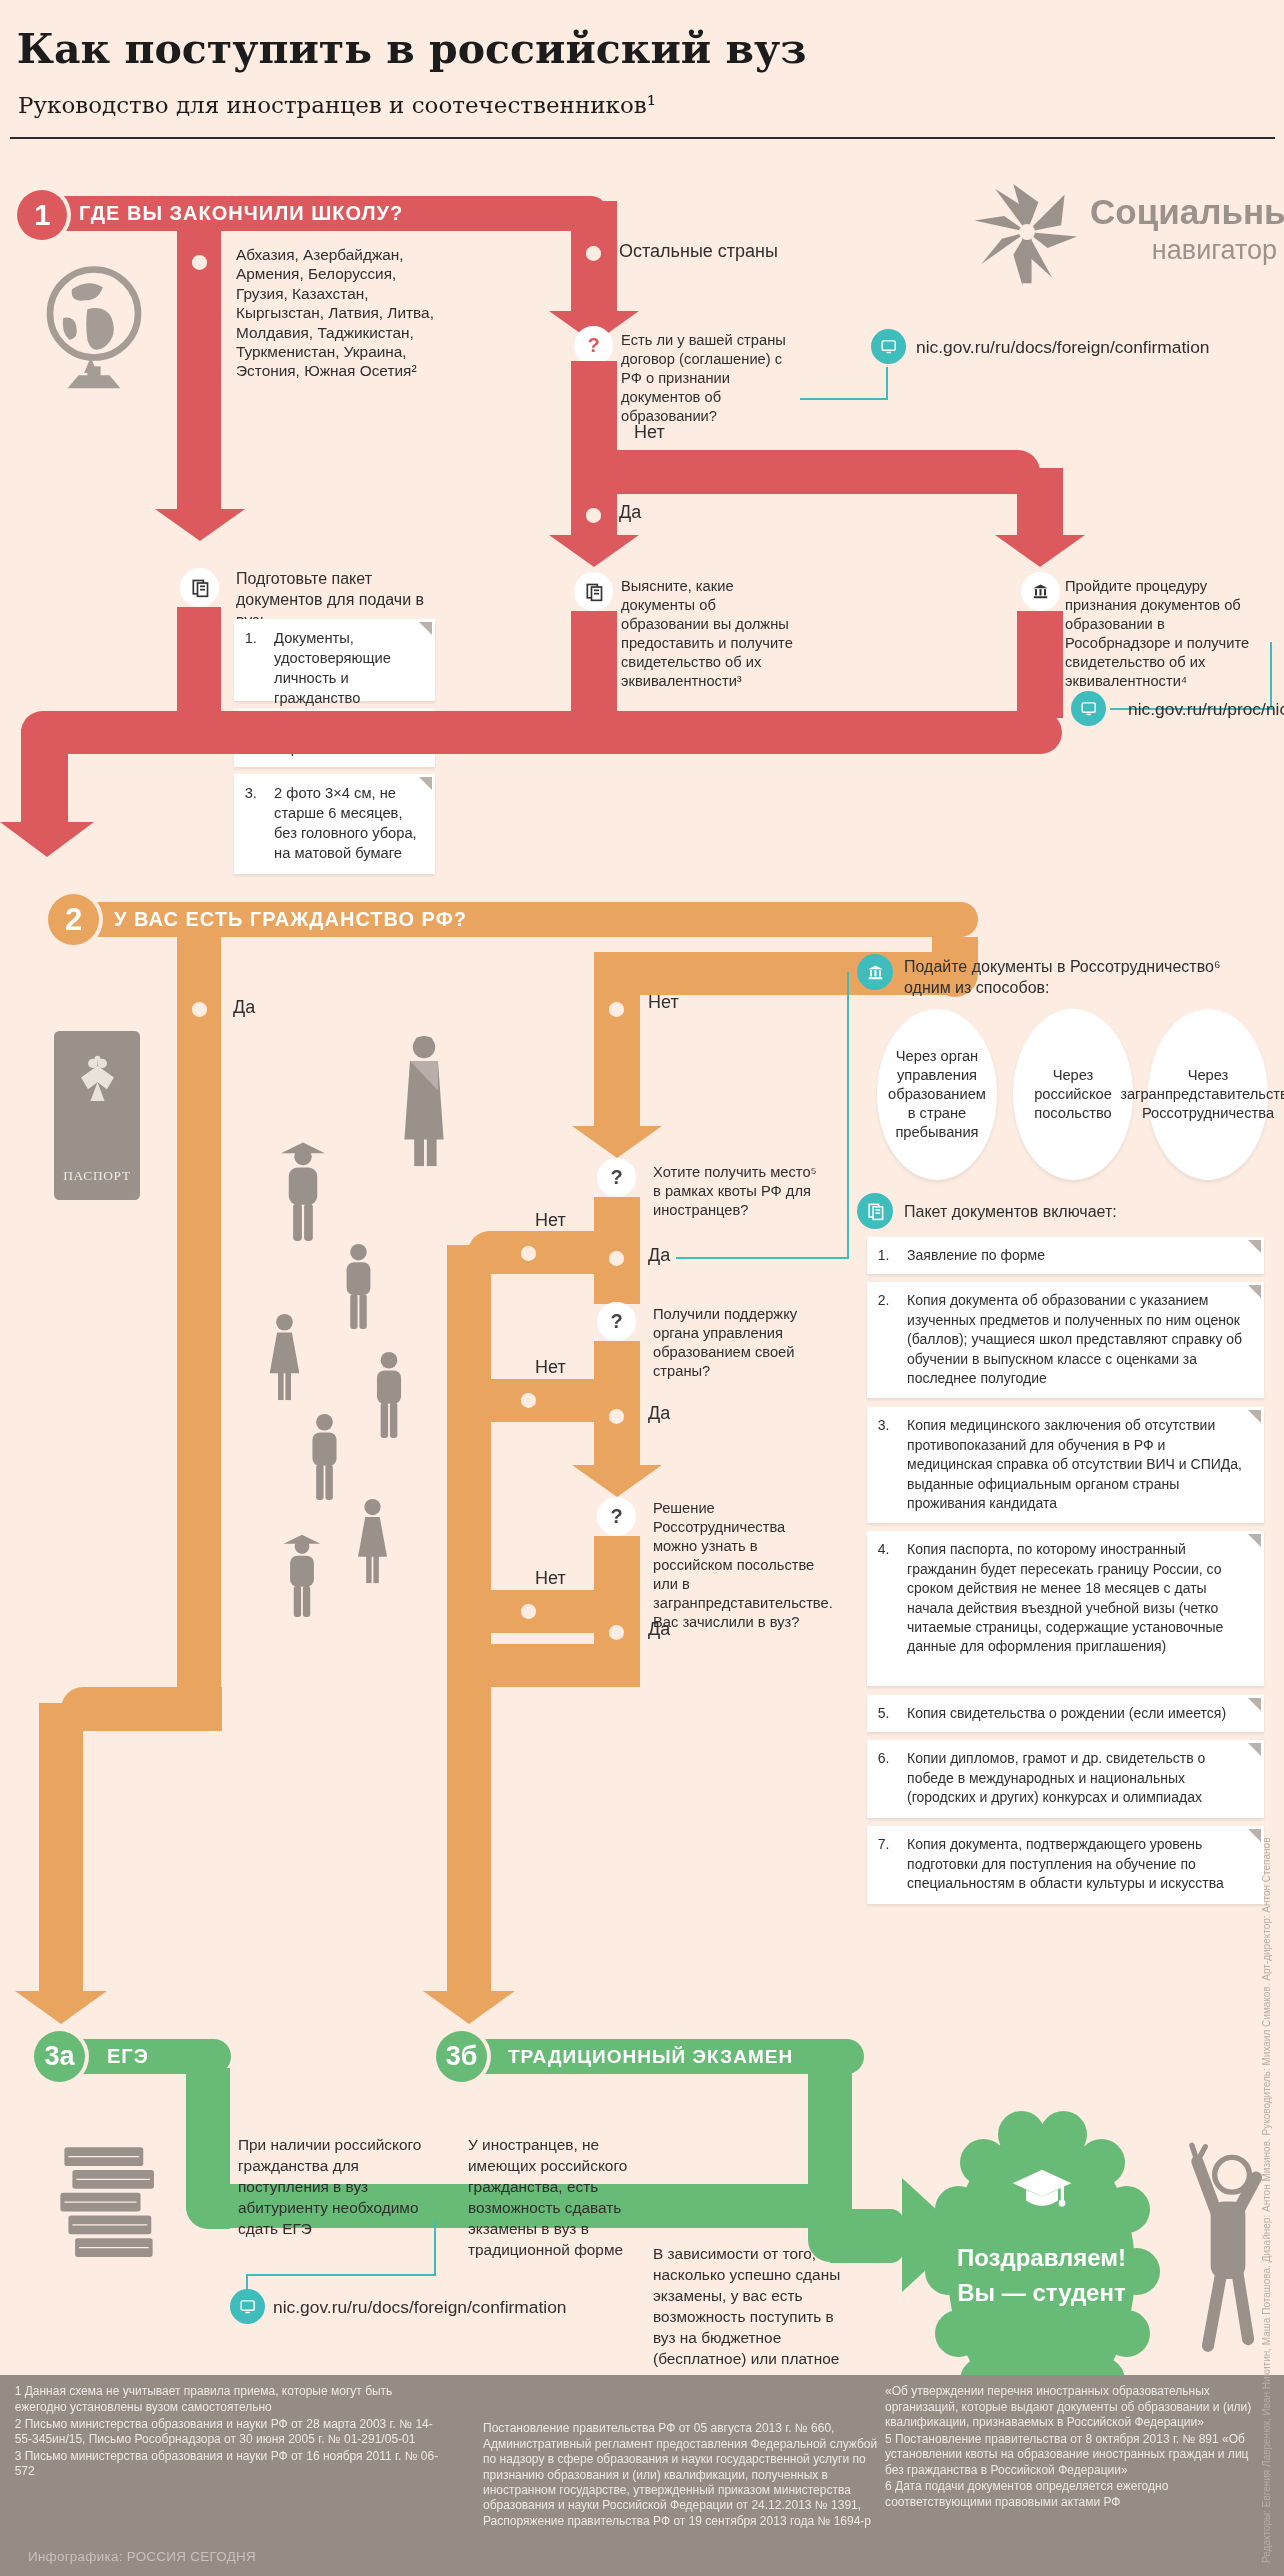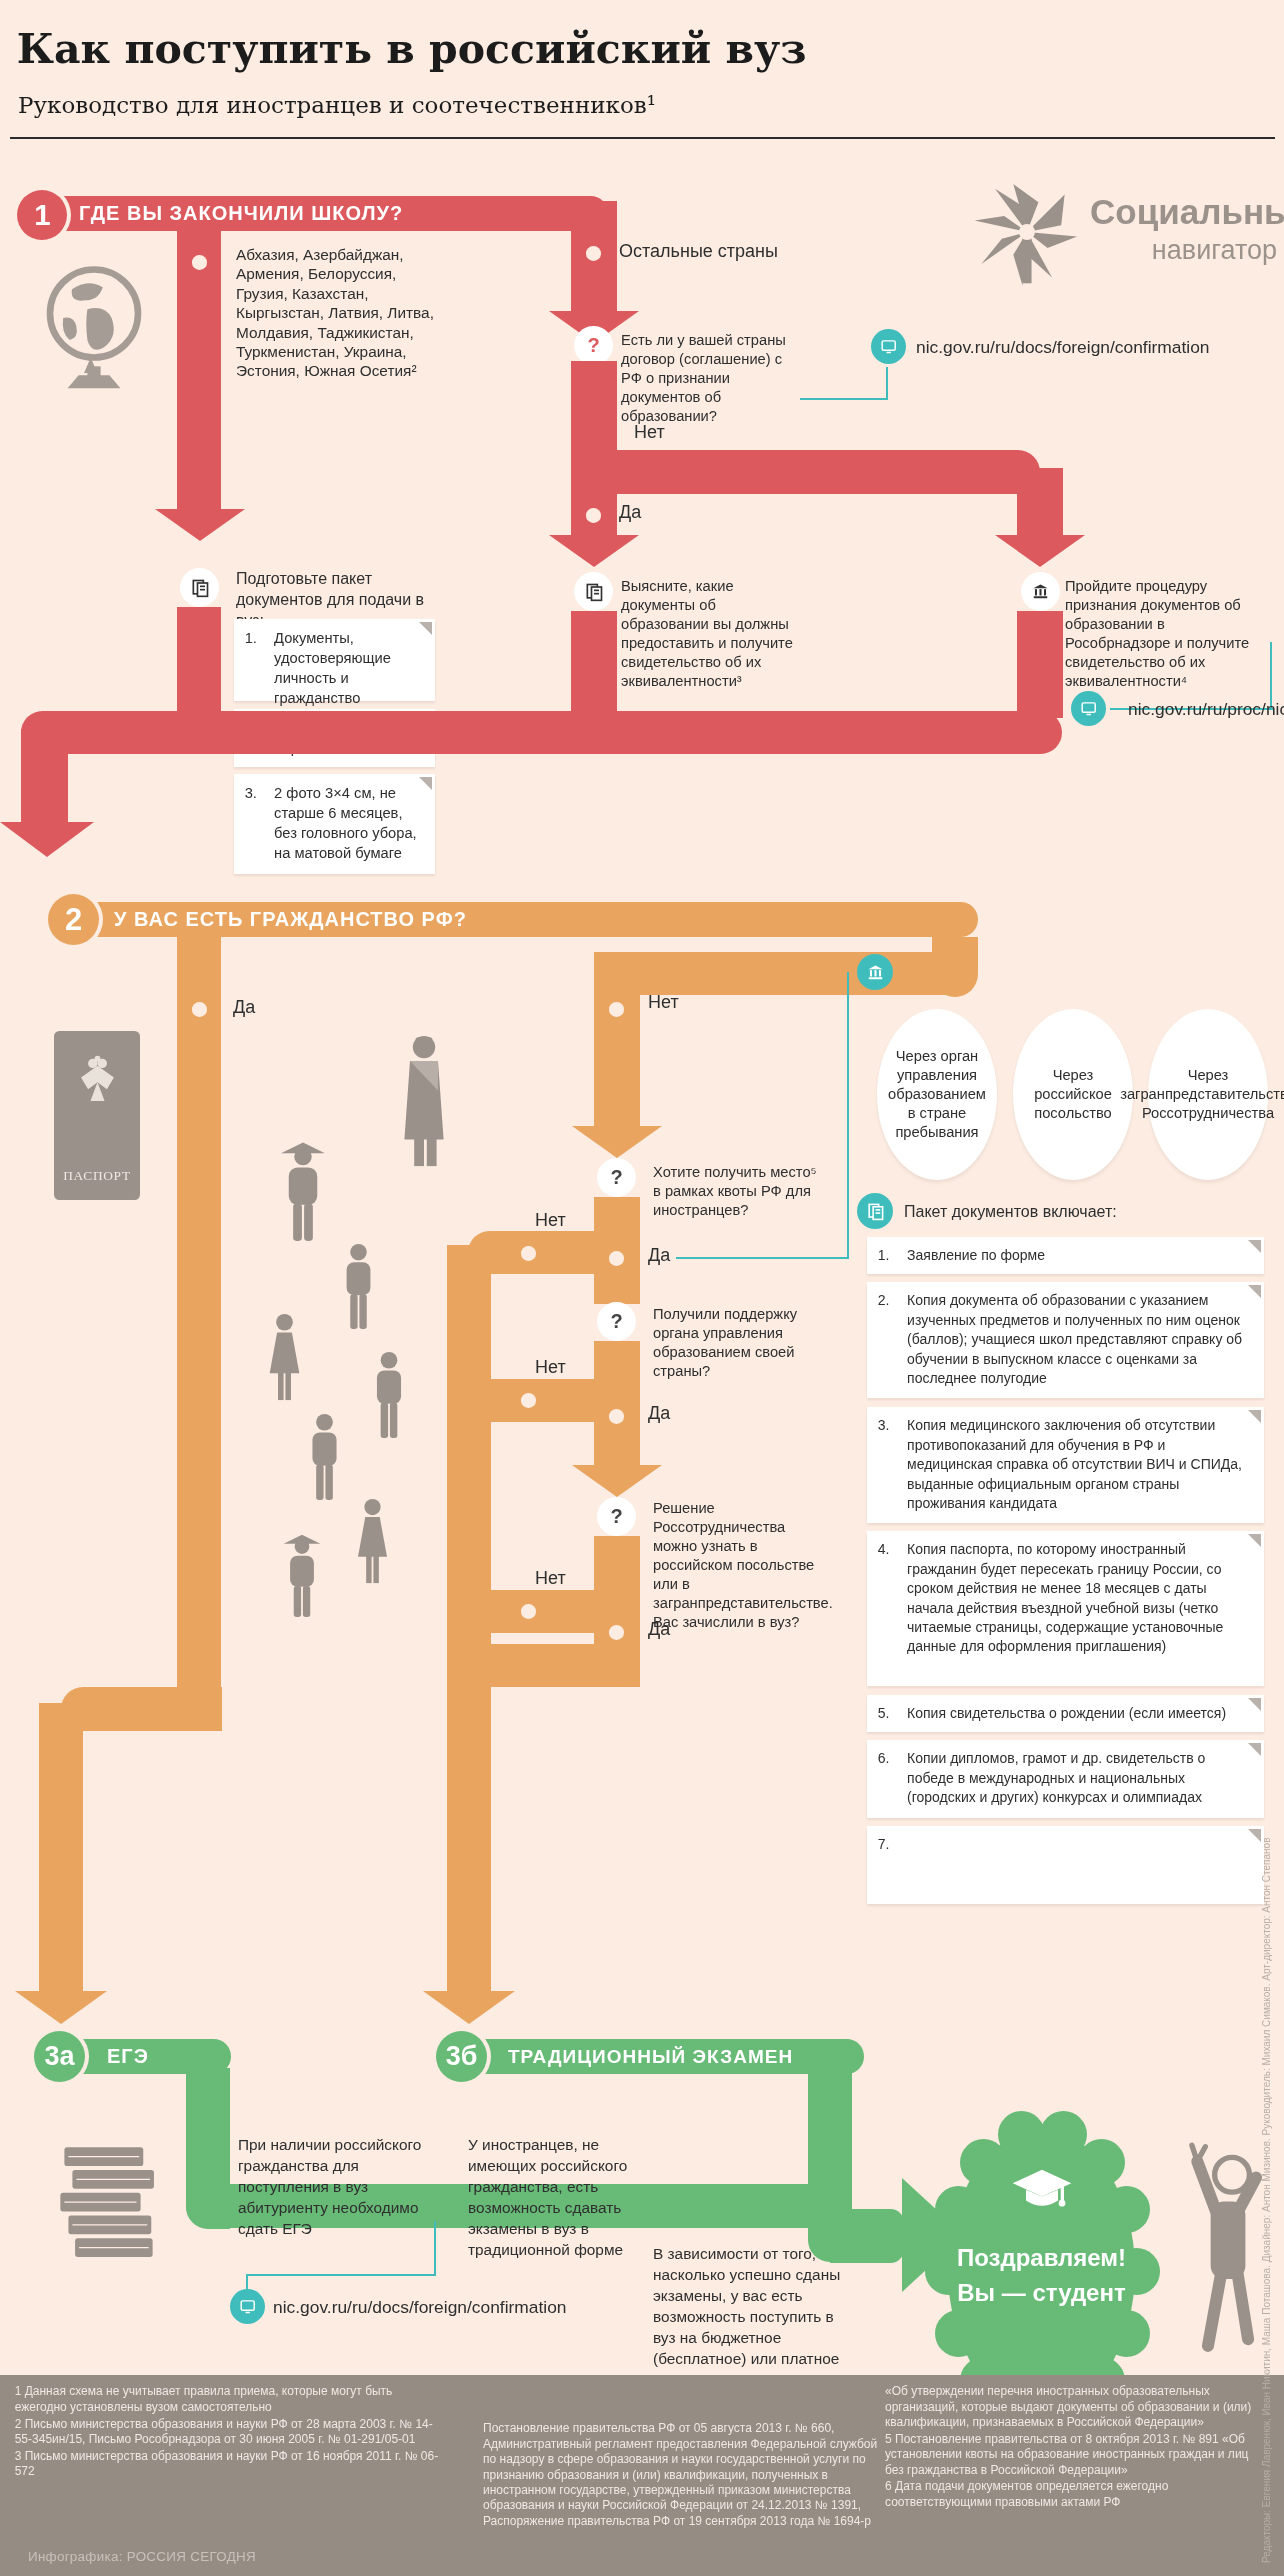--- a/index.html
+++ b/index.html
@@ -325,20 +325,21 @@
 
   <div class="tnode" style="left:857px;top:954px;width:36px;height:36px;">
     <svg width="19" height="19" viewBox="0 0 24 24">
       <path d="M12 3 L21 8 H3 Z" fill="#fff"></path>
       <rect x="5" y="9" width="2.6" height="8" fill="#fff"></rect>
       <rect x="10.7" y="9" width="2.6" height="8" fill="#fff"></rect>
       <rect x="16.4" y="9" width="2.6" height="8" fill="#fff"></rect>
       <rect x="3.5" y="18" width="17" height="2.5" fill="#fff"></rect>
     </svg>
   </div>
+  <div class="head" style="left:904px;top:956px;width:365px;font-weight:normal;font-size:16px;">Подайте документы в Россотрудничество⁶ одним из способов:</div>
   <div class="conn" style="left:676px;top:1257px;width:173px;height:2px;"></div>
   <div class="conn" style="left:847px;top:972px;width:2px;height:287px;"></div>
 
   <div class="ell" style="left:877px;top:1009px;width:120px;height:171px;">
     <span>Через орган управления образованием в стране пребывания</span>
   </div>
   <div class="ell" style="left:1013px;top:1009px;width:120px;height:171px;">
     <span>Через российское посольство</span>
   </div>
   <div class="ell" style="left:1148px;top:1009px;width:120px;height:171px;">
@@ -394,20 +395,21 @@
     <div class="fold"></div>
     <div class="inner" style="font-size:14px;line-height:19.4px;">
         <span class="num">6.</span>
       <span>Копии дипломов, грамот и др. свидетельств о победе в международных и национальных (городских и других) конкурсах и олимпиадах</span>
       </div>
   </div>
   <div class="card" style="left:867px;top:1826px;width:397px;height:78px;">
     <div class="fold"></div>
     <div class="inner" style="font-size:14px;line-height:19.4px;">
         <span class="num">7.</span>
+      <span>Копия документа, подтверждающего уровень подготовки для поступления на обучение по специальностям в области культуры и искусства</span>
       </div>
   </div>
 
   <div class="pipe green" style="left:60px;top:2039px;width:171px;height:35px;border-radius:17.4px;"></div>
   <div class="badge green" style="left:34px;top:2031px;width:51px;height:51px;font-size:27px;">
     <span>3а</span>
   </div>
   <div class="band" style="left:60px;top:2039px;width:171px;background:transparent;">
     <span style="margin-left:47px;">ЕГЭ</span>
   </div>

